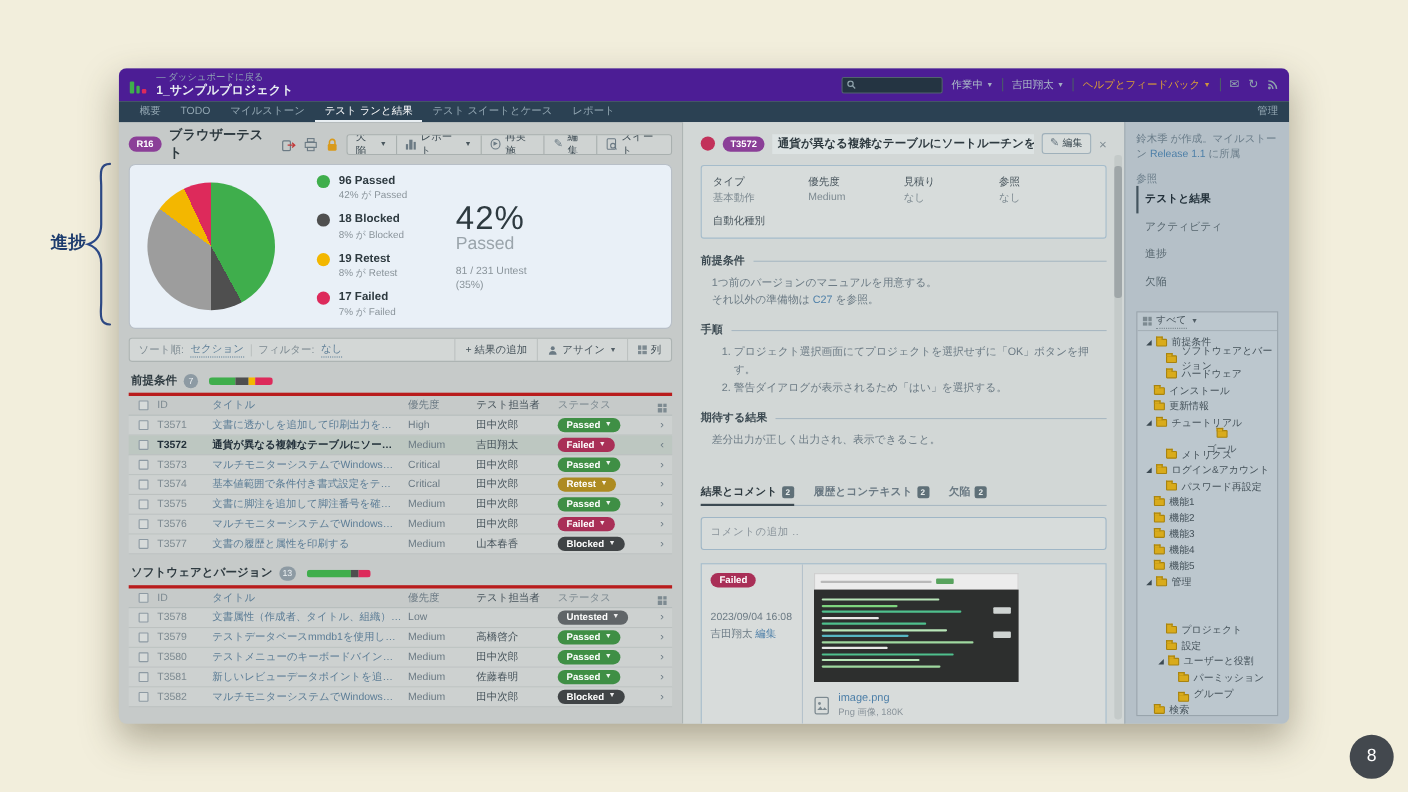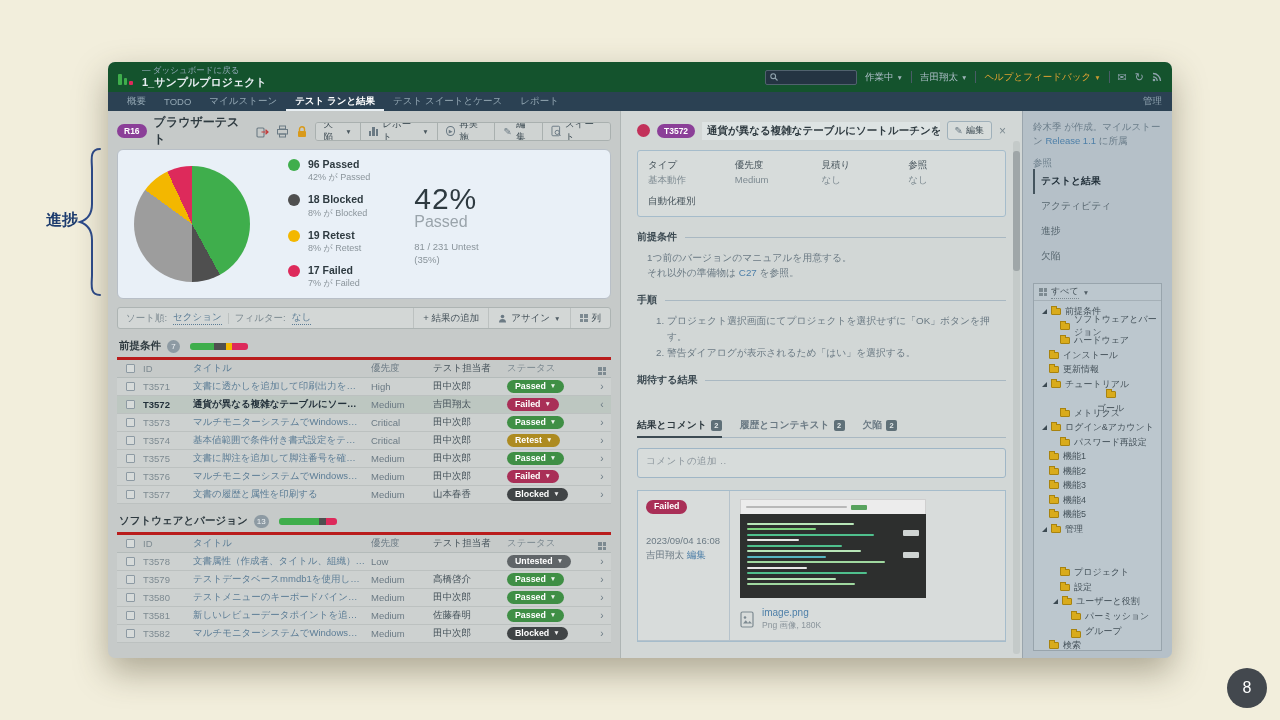--- a/index.html
+++ b/index.html
@@ -4,38 +4,38 @@
 <style>
 *{margin:0;padding:0;box-sizing:border-box}
 body{width:1280px;height:720px;overflow:hidden}
 .page{position:relative;width:1280px;height:720px;background:#f2eedc;font-family:"Liberation Sans","DejaVu Sans",sans-serif}
 
 .callout-label{position:absolute;left:46px;top:210px;font-size:16px;font-weight:bold;color:#1d3c6e}
 .brace{position:absolute;left:76px;top:146px}
 .page-number{position:absolute;left:1227px;top:668px;width:40px;height:40px;border-radius:50%;background:#43484e;color:#fff;font-size:16px;display:flex;align-items:center;justify-content:center}
 
 .window{position:absolute;left:108px;top:62px;width:1064px;height:596px;background:#c6cac9;border-radius:7px;box-shadow:0 14px 34px rgba(70,62,40,.4);overflow:hidden;display:flex;flex-direction:column}
-.topbar{height:30px;background:#14532d;display:flex;align-items:center;padding:0 10px;gap:8px;flex:none}
+.topbar{height:30px;background:#4c1d95;display:flex;align-items:center;padding:0 10px;gap:8px;flex:none}
 .logo{width:16px;height:15px;display:flex;align-items:flex-end;gap:2px;flex:none}
 .logo i{display:block;width:3.5px;background:#3fae4c;border-radius:1px}
 .logo i:nth-child(1){height:11px}.logo i:nth-child(2){height:7px}.logo i:nth-child(3){height:4px;background:#dd2a5b}
 .tb-text{display:flex;flex-direction:column;line-height:1.2}
 .back{font-size:8.5px;color:#8fa6b4}
 .proj{font-size:11px;font-weight:bold;color:#e8eef2}
 .tb-right{margin-left:auto;display:flex;align-items:center;gap:8px}
 .search{width:92px;height:15px;background:#243442;border:1px solid #51626e;border-radius:2px;display:flex;align-items:center;padding:0 4px;gap:3px}
 .search input{background:transparent;border:0;outline:0;width:70px;font-size:9px;color:#cfd8dd}
 .tb-item{font-size:9.5px;color:#aebfc9;display:flex;align-items:center;gap:3px}
 .car{font-size:6.5px;opacity:.9}
 .tb-sep{width:1px;height:12px;background:#4a5c68}
 .help{color:#dfa232}
 .tb-ic{font-size:11px;color:#8fa3ad;line-height:1}
 .tabbar{height:19px;background:#2b4153;display:flex;align-items:stretch;padding:0 10px;flex:none}
 .tab{font-size:9.5px;color:#93a7b3;padding:0 9px;display:flex;align-items:center}
-.tab.active{color:#fff;font-weight:bold;box-shadow:inset 0 -2px 0 #e8eef2}
+.tab.active{color:#fff;font-weight:normal;box-shadow:inset 0 -2px 0 #e8eef2}
 .admin{margin-left:auto;font-size:9.5px;color:#93a7b3;display:flex;align-items:center}
 .content{flex:1;display:flex;min-height:0}
 
 .col-left{width:512px;flex:none;padding:8px 9px 0;overflow:hidden}
 .run-head{display:flex;align-items:center;gap:7px;height:24px}
 .idbadge{background:#8b3f98;color:#fff;font-size:8.5px;font-weight:bold;padding:2px 7px;border-radius:9px;flex:none}
 .run-title{font-size:12px;font-weight:bold;color:#2e3a40}
 .run-tools{margin-left:auto;display:flex;align-items:center;gap:6px}
 .ic-btn{display:flex;align-items:center;justify-content:center;width:14px;height:14px}
 .btn-group{display:flex;border:1px solid #a9b0af;border-radius:3px;overflow:hidden;height:19px}
@@ -580,20 +580,21 @@
           </div>
         <ol class="d-steps" id="steps-list">
             <li>プロジェクト選択画面にてプロジェクトを選択せずに「OK」ボタンを押す。</li>
             <li>警告ダイアログが表示されるため「はい」を選択する。</li>
           </ol>
 
         <div class="h-row">
             <b>期待する結果</b>
             <span class="h-line"></span>
           </div>
+        <div class="d-body">差分出力が正しく出力され、表示できること。</div>
 
         <div class="d-tabs" id="detail-tabs">
             <div class="d-tab active">
               <span>結果とコメント</span>
               <span class="cnt">2</span>
             </div>
             <div class="d-tab">
               <span>履歴とコンテキスト</span>
               <span class="cnt">2</span>
             </div>

